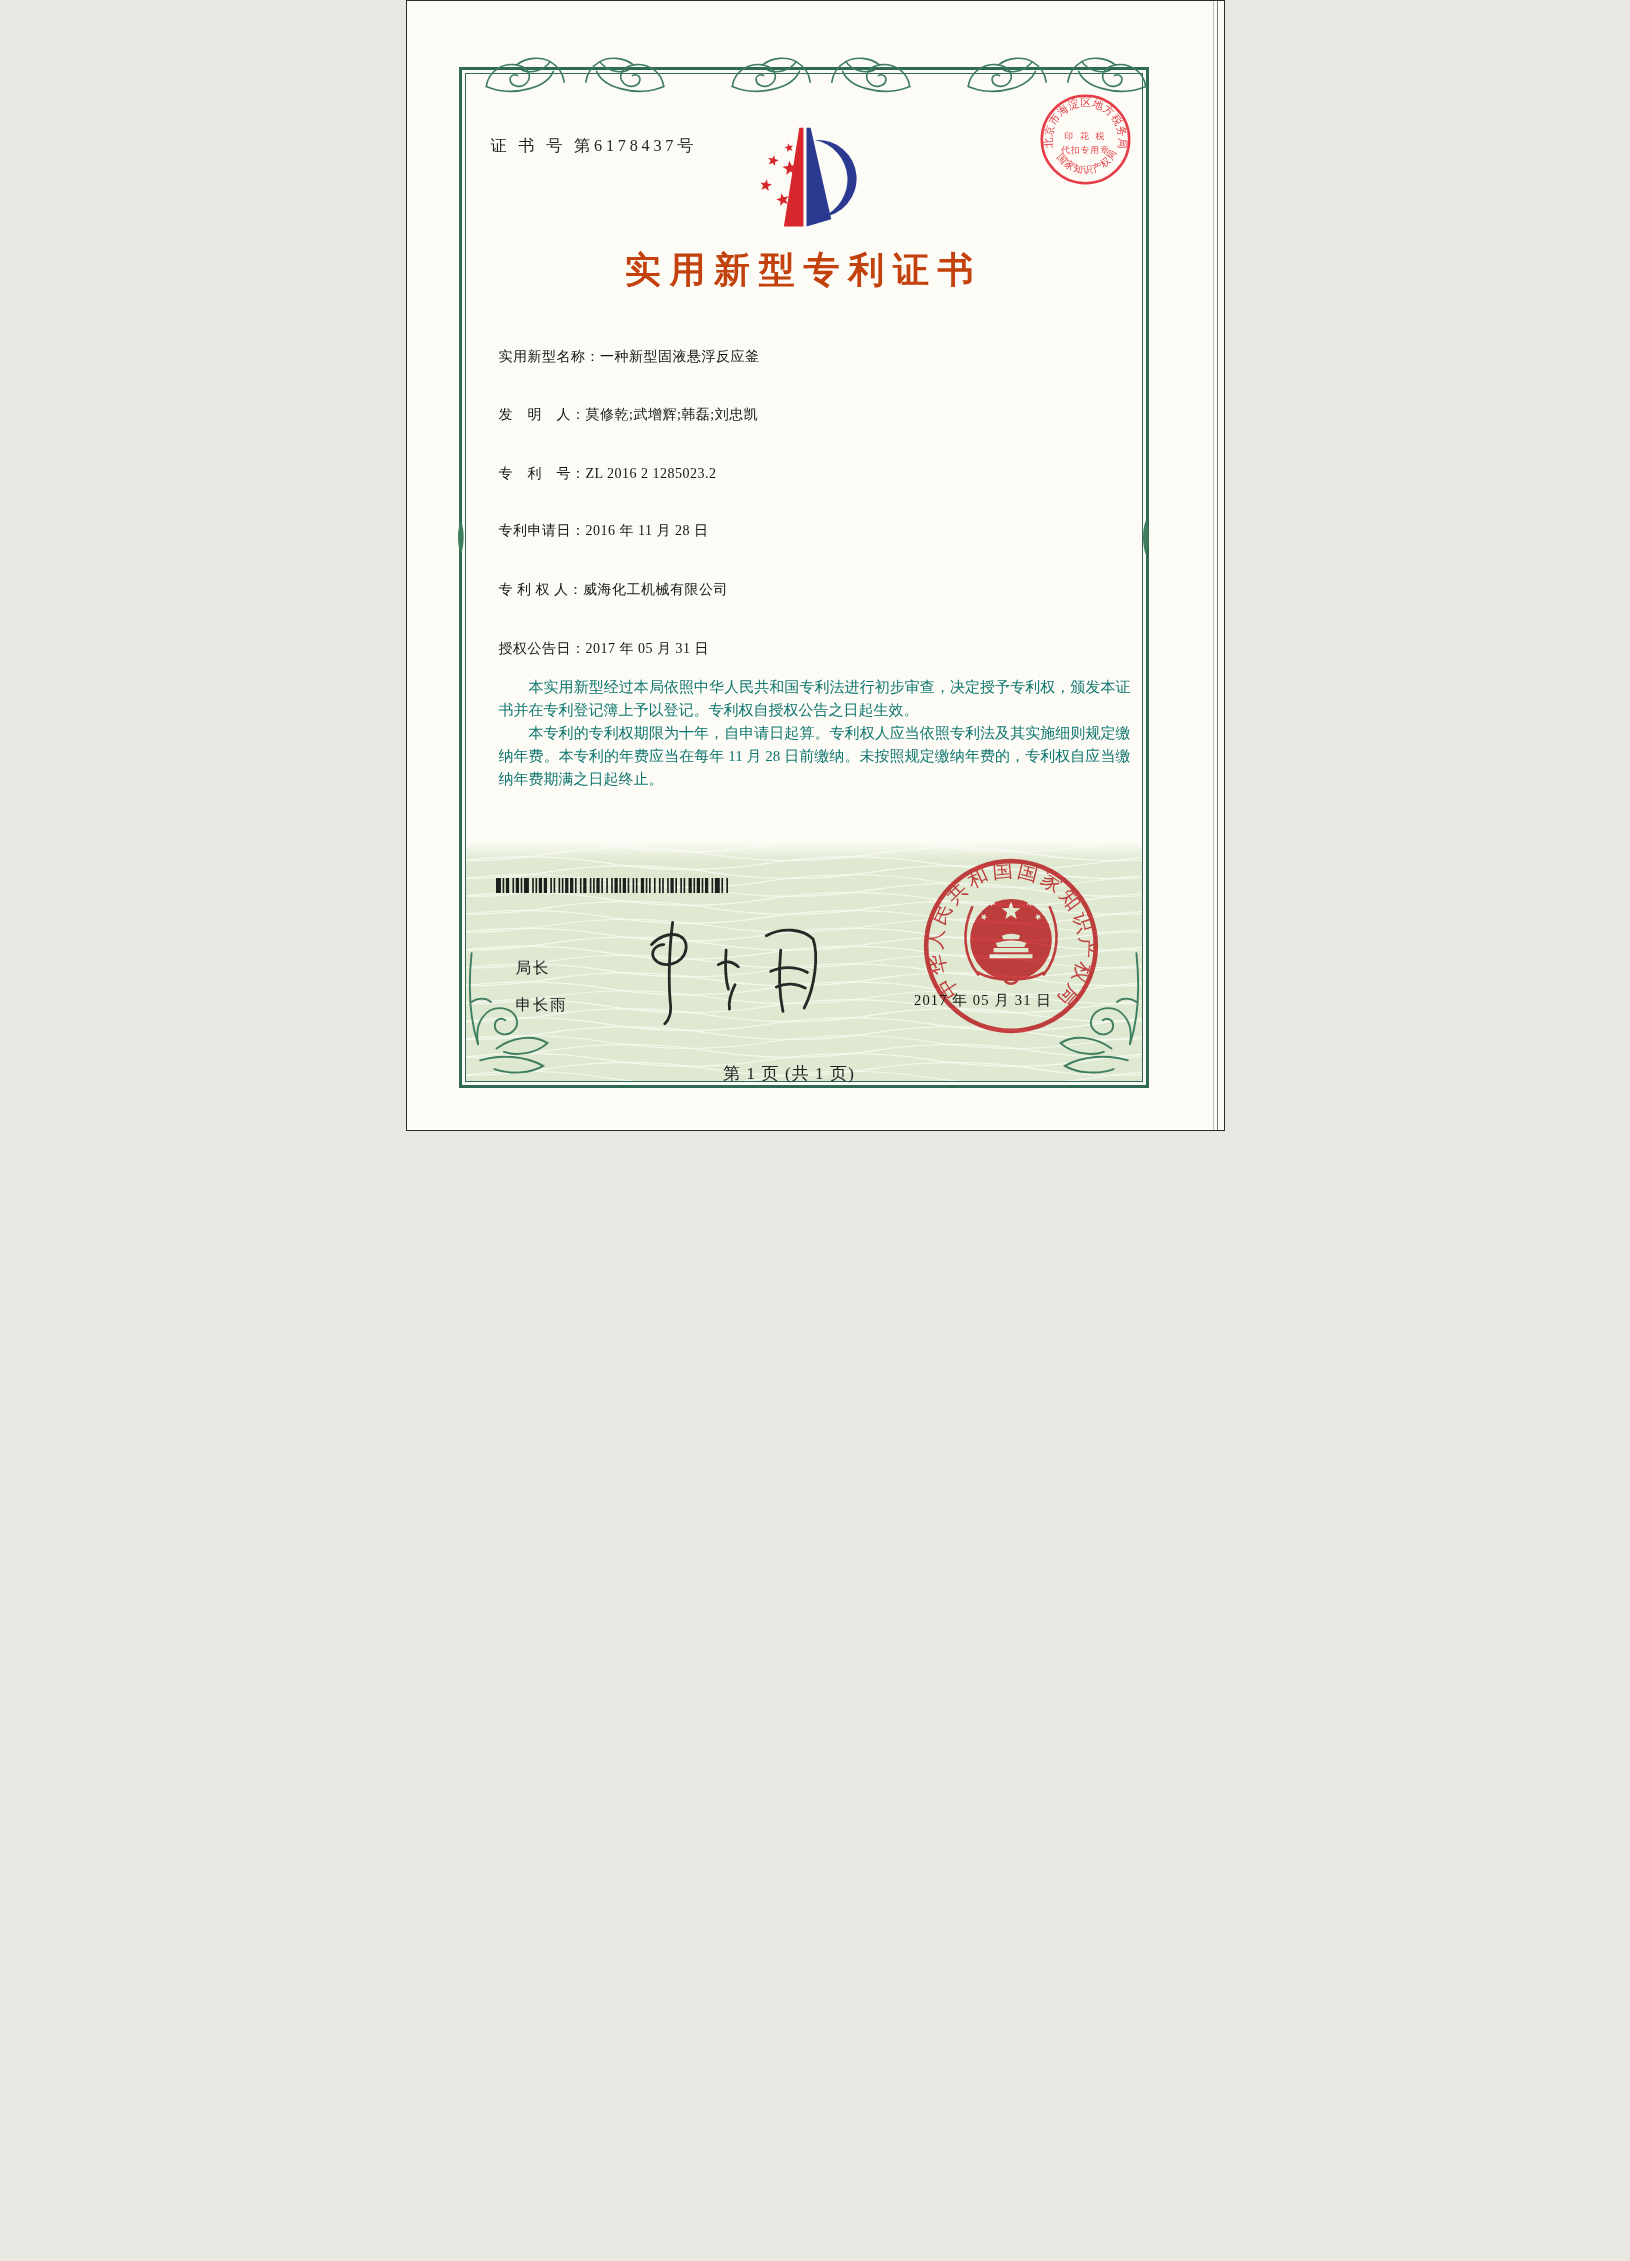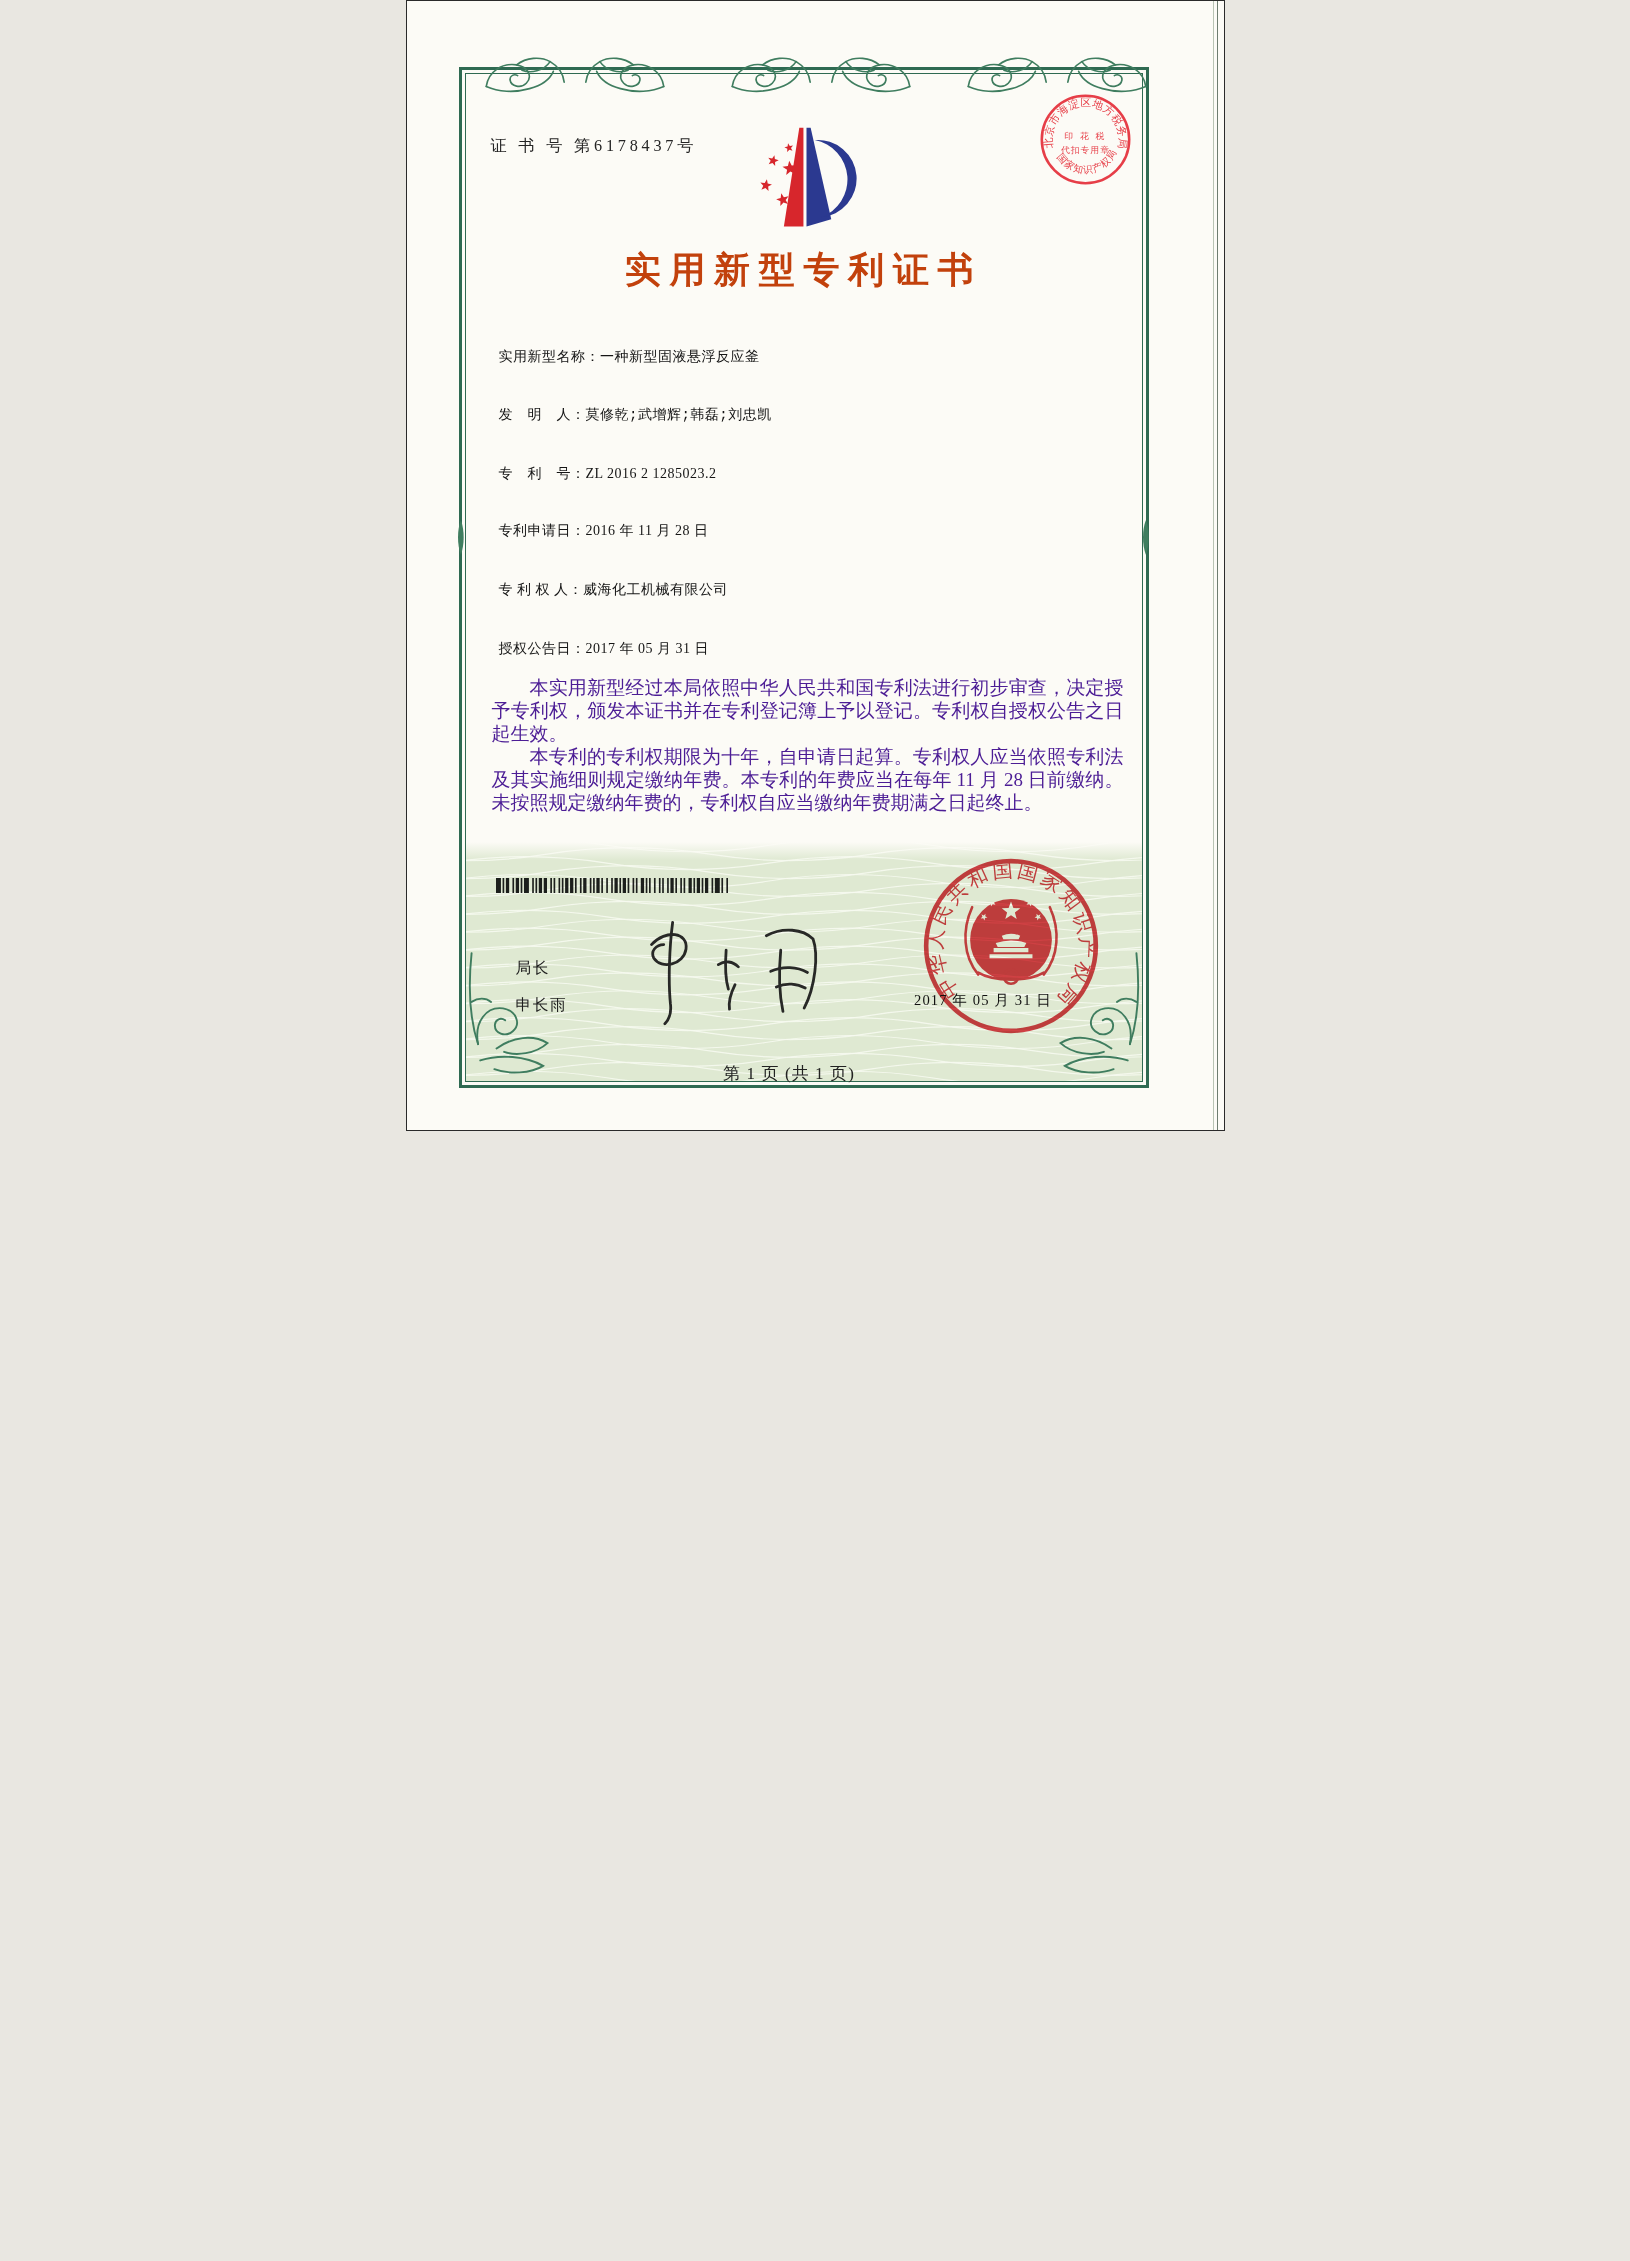--- a/index.html
+++ b/index.html
@@ -16,24 +16,24 @@
   .frame1{left:52px;top:66px;width:690px;height:1021px;border:3.8px solid var(--border-green);box-sizing:border-box;}
   .frame2{left:58px;top:72px;width:678px;height:1009px;border:0.8px solid var(--border-green);box-sizing:border-box;}
   .page-edge{left:806px;top:0;width:1.6px;height:1131px;background:#b9c4b4;}
   .page-edge2{left:810px;top:0;width:1.1px;height:1131px;background:#6e7d70;}
   
   .cert-no{left:84px;top:134px;font-size:16.2px;letter-spacing:3.8px;color:#252525;}
   .title{left:52px;top:245px;width:690px;text-align:center;font-size:36px;font-weight:bold;
          letter-spacing:8.7px;color:#c2410c;}
   
   .field{left:92px;width:639px;font-size:14px;letter-spacing:0.5px;color:#151515;white-space:nowrap;}
-  .f0{top:347px;} .f1{top:405px;font-family:Liberation Mono, monospace;} .f2{top:464px;} .f3{top:521px;} .f4{top:580px;} .f5{top:639px;}
-  
-  .body-text{left:85px;top:675px;width:632px;font-size:19px;line-height:23px;
-             text-align:justify;color:#4c1d95;}
+  .f0{top:347px;} .f1{top:405px;} .f2{top:464px;} .f3{top:521px;} .f4{top:580px;} .f5{top:639px;}
+  
+  .body-text{left:92px;top:675px;width:632px;font-size:15px;line-height:23px;
+             text-align:justify;color:#0f766e;}
   .body-text p{margin:0;text-indent:2em;}
   
   .band{left:59px;top:841px;width:676px;height:239px;background:var(--band-green);}
   .band-fade{left:59px;top:841px;width:676px;height:18.4px;
              background:linear-gradient(var(--paper),rgba(252,251,246,0));}
   
   .barcode{left:89px;top:877px;width:232px;height:15px;}
   
   .director-role{left:109px;top:957px;font-size:15.7px;letter-spacing:1.6px;
                  font-family:"Liberation Sans","DejaVu Sans",sans-serif;}

